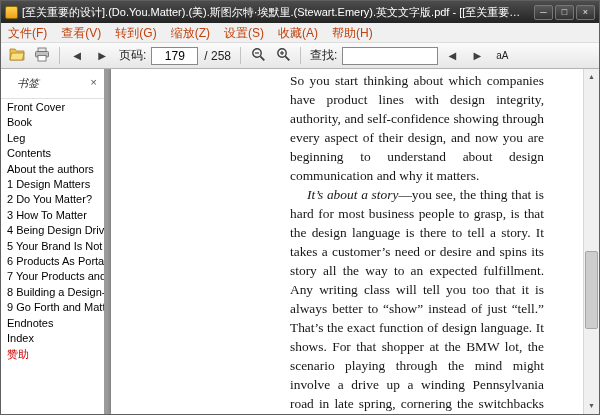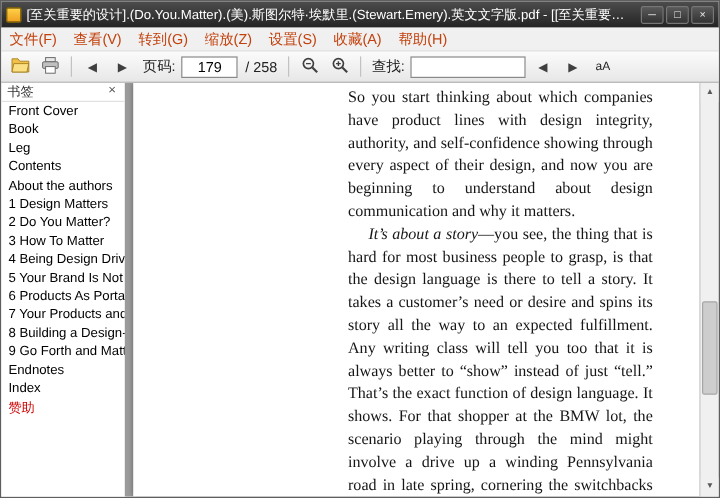--- a/index.html
+++ b/index.html
@@ -26,21 +26,21 @@
   .page-input { width:47px; height:18px; border:1px solid #898989; font-size:12px; text-align:center; font-family:"Liberation Sans",sans-serif; background:#fff; }
   .page-total { margin:0 3px; color:#222; }
   .find-input { width:96px; height:18px; border:1px solid #898989; font-size:12px; padding:0 3px; font-family:"Liberation Sans",sans-serif; background:#fff; }
   .case-btn { font-size:10px; letter-spacing:0; }
 
   
   .content { flex:1; display:flex; overflow:hidden; }
 
   
   .sidebar { width:104px; flex:none; background:#ffffff; border-right:1px solid #9a9a9a; display:flex; flex-direction:column; overflow:hidden; }
-  .sidebar-header { height:16px; flex:none; display:flex; align-items:center; justify-content:space-between; padding:0 4px 0 5px; font-size:11px; color:#333; border-bottom:1px solid #e0e0e0; }
+  .sidebar-header { height:30px; flex:none; display:flex; align-items:center; justify-content:space-between; padding:0 4px 0 16px; font-size:11px; color:#333; border-bottom:1px solid #e0e0e0;font-style:italic; }
   .sidebar-close { width:13px; height:13px; line-height:11px; text-align:center; font-size:11px; color:#555; cursor:default; }
   .bookmark-list { flex:1; overflow:hidden; padding-top:1px; }
   .bm-item { font-size:11px; line-height:15.4px; padding-left:6px; white-space:nowrap; overflow:hidden; color:#000; cursor:default; }
   .bm-item.red { color:#cc0000; }
 
   
   .docarea { flex:1; position:relative; background:#9b9b9b; overflow:hidden; }
   .page { position:absolute; left:6px; top:0; right:16px; bottom:0; background:#ffffff; box-shadow:0 0 4px rgba(0,0,0,0.35); }
   .pull-quote { position:absolute; left:57px; top:79px; width:103px; font-family:"Liberation Serif",serif; font-style:italic; font-size:12.5px; line-height:19.5px; }
   .body-text { position:absolute; left:179px; top:2px; width:254px; font-family:"Liberation Serif",serif; font-size:13.4px; line-height:19px; text-align:justify; color:#161616; }

